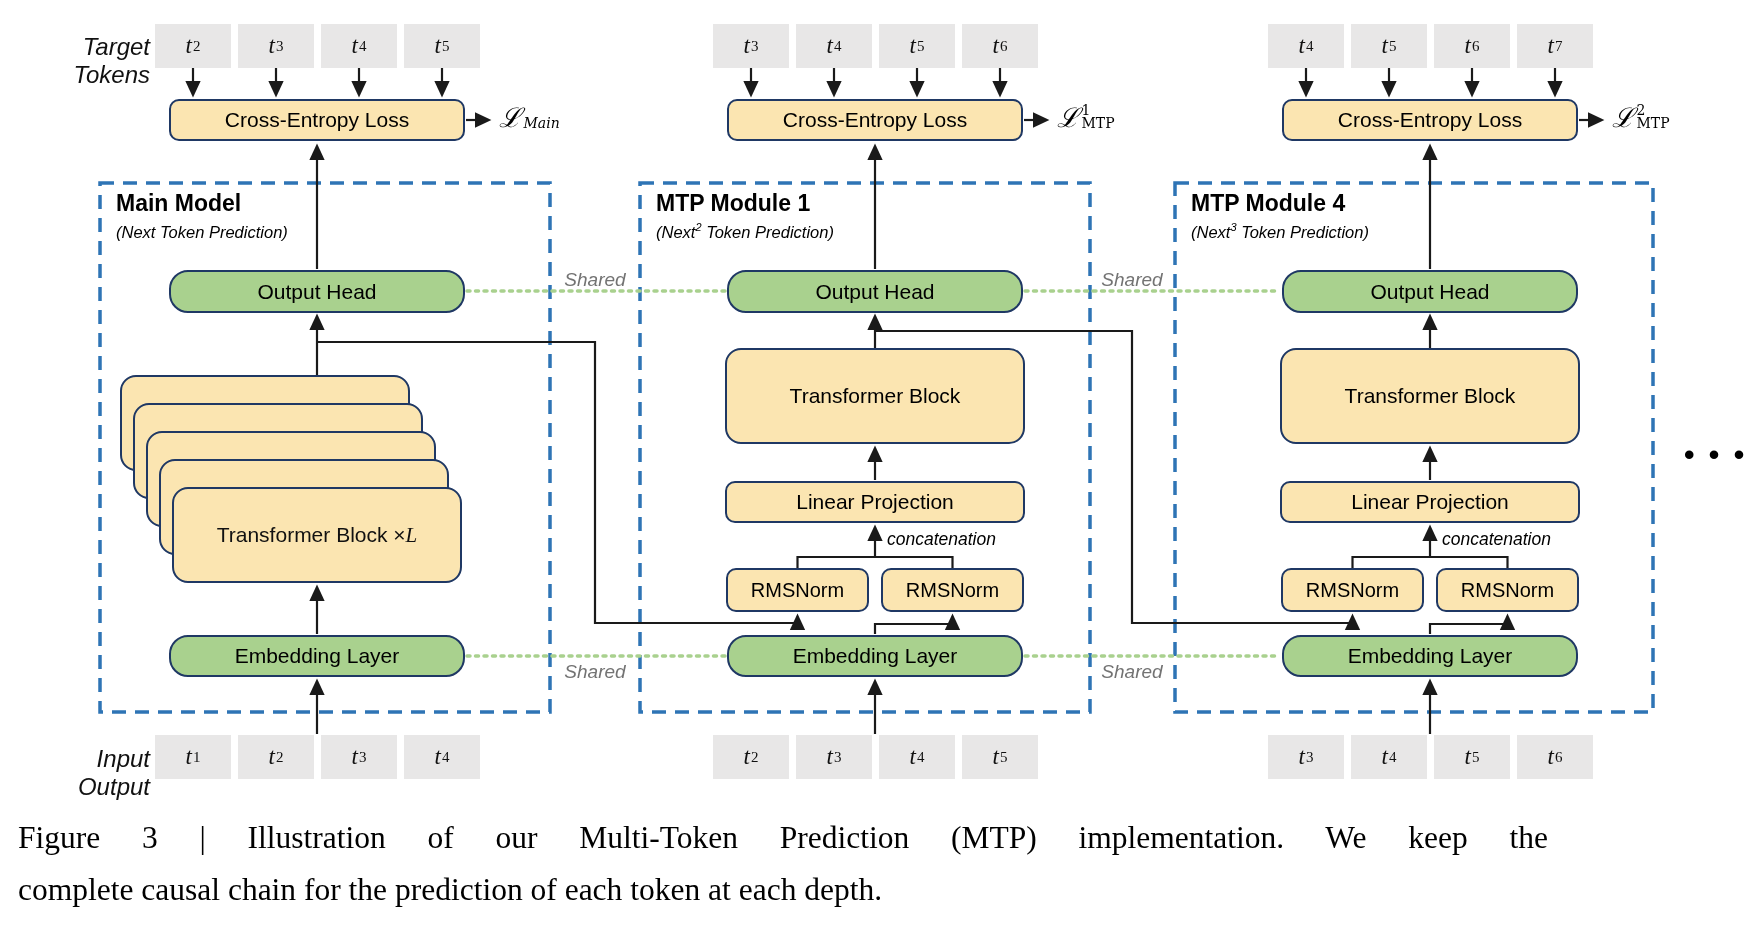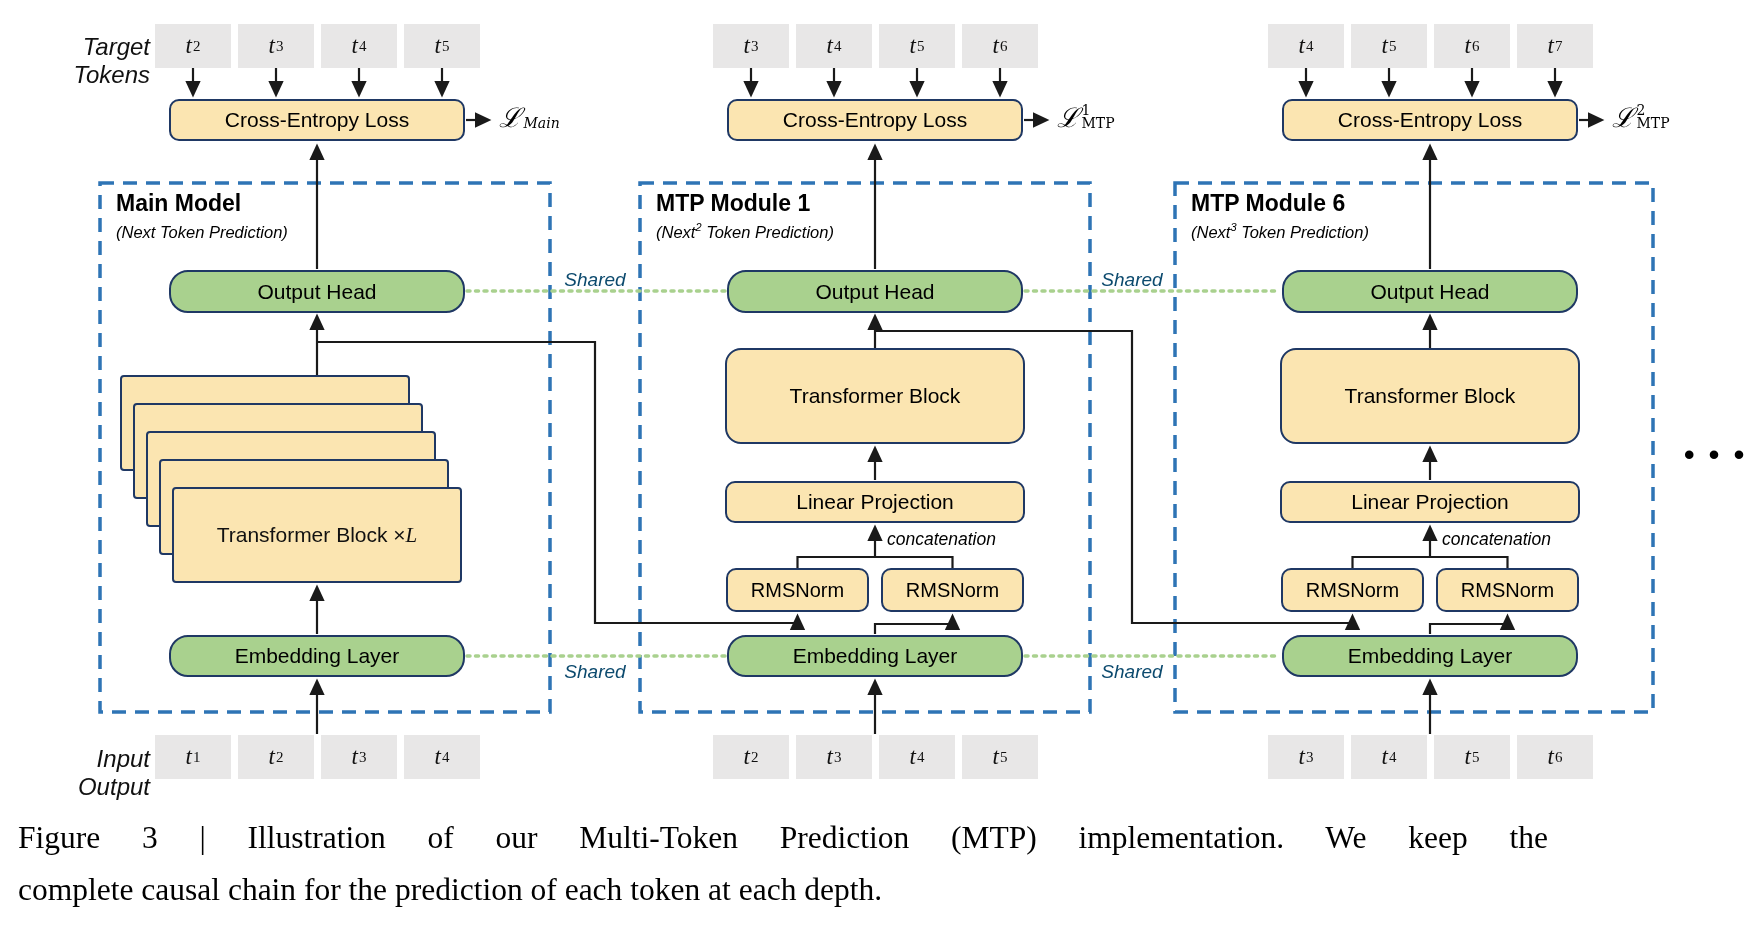--- a/index.html
+++ b/index.html
@@ -5,31 +5,31 @@
   html,body{margin:0;padding:0;background:#fff;}
   .canvas{position:relative;width:1764px;height:932px;background:#fff;overflow:hidden;
           font-family:"Liberation Sans","DejaVu Sans",sans-serif;color:#111;}
   svg.overlay{position:absolute;left:0;top:0;pointer-events:none;}
   .box{position:absolute;display:flex;align-items:center;justify-content:center;
        border:2.5px solid #1F3864;box-sizing:border-box;font-size:21px;color:#000;}
   .ybox{background:#FBE5B1;border-radius:10px;}
   .gbox{background:#A9D18E;border-radius:19px;}
   .bigy{border-radius:16px;}
   .stackbox{position:absolute;width:290px;height:96px;background:#FBE5B1;
-            border:2.5px solid #1F3864;border-radius:4px;box-sizing:border-box;}
+            border:2.5px solid #1F3864;border-radius:16px;box-sizing:border-box;}
   .stackfront{display:flex;align-items:center;justify-content:center;font-size:21px;}
   .serifvar{font-family:"Liberation Serif","DejaVu Serif",serif;font-style:italic;}
   .tok{position:absolute;width:76px;height:44px;background:#E8E7E7;
        display:flex;align-items:center;justify-content:center;
        font-family:"Liberation Serif","DejaVu Serif",serif;font-size:23px;font-style:italic;}
   .tok sub{font-size:15px;font-style:normal;margin-left:1px;}
   .mtitle{position:absolute;font-size:23px;font-weight:700;color:#000;}
   .msub{position:absolute;font-size:16.5px;font-style:italic;color:#000;}
   .msub sup{font-size:11px;}
-  .shared{position:absolute;width:90px;text-align:center;font-size:19px;font-style:italic;color:#0c4a6e;}
+  .shared{position:absolute;width:90px;text-align:center;font-size:19px;font-style:italic;color:#737373;}
   .rowlab{position:absolute;font-size:24px;font-style:italic;width:130px;text-align:right;color:#111;}
   .concat{position:absolute;font-size:17.5px;font-style:italic;color:#000;}
   .loss{position:absolute;display:flex;align-items:flex-start;
         font-family:"DejaVu Serif","Liberation Serif",serif;color:#000;}
   .lsym{font-size:27px;font-style:italic;line-height:30px;}
   .supsub{display:inline-flex;flex-direction:column;font-size:14px;line-height:13px;margin-left:2px;padding-top:1px;}
   .sst{display:block;min-height:13px;}
   .ssb{display:block;}
   .ssb.it{font-style:italic;}
   .ellipsis{position:absolute;font-size:30px;font-weight:700;letter-spacing:3px;color:#000;}
@@ -266,21 +266,21 @@
       <span>Cross-Entropy Loss</span>
     </div>
   <div class="loss" style="left:1612px;top:103px;">
       <span class="lsym">ℒ</span>
       <span class="supsub">
         <span class="sst">2</span>
         <span class="ssb">MTP</span>
       </span>
     </div>
 
-  <div class="mtitle" style="left:1191px;top:190px;">MTP Module 6</div>
+  <div class="mtitle" style="left:1191px;top:190px;">MTP Module 4</div>
   <div class="msub" style="left:1191px;top:221px;"><span>(Next</span><sup>3</sup><span> Token Prediction)</span></div>
 
   <div class="box gbox" style="left:1282px;top:270px;width:296px;height:43px;">
       <span>Output Head</span>
     </div>
   <div class="box ybox bigy" style="left:1280px;top:348px;width:300px;height:96px;">
       <span>Transformer Block</span>
     </div>
   <div class="box ybox" style="left:1280px;top:481px;width:300px;height:42px;">
       <span>Linear Projection</span>

